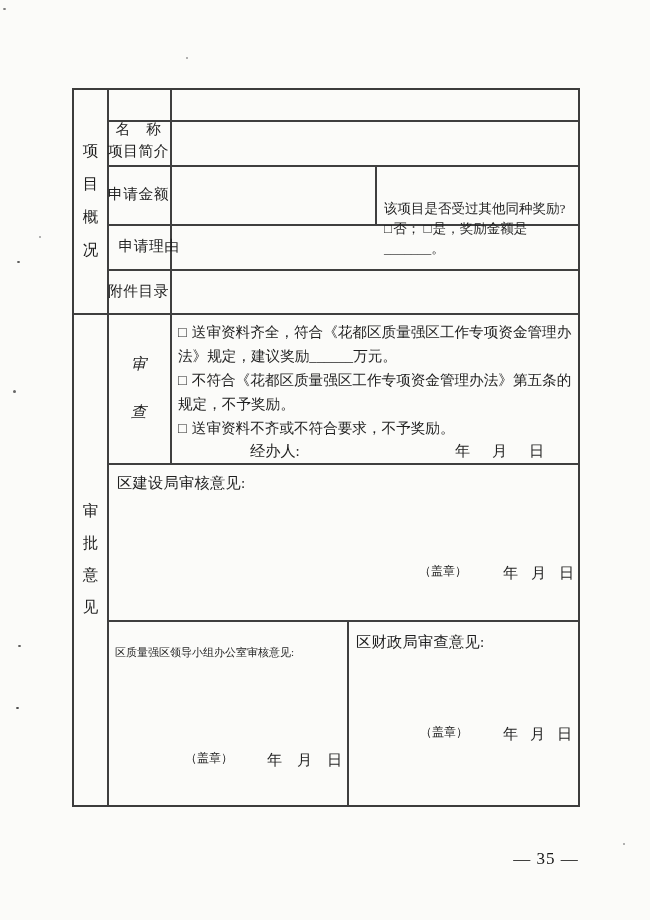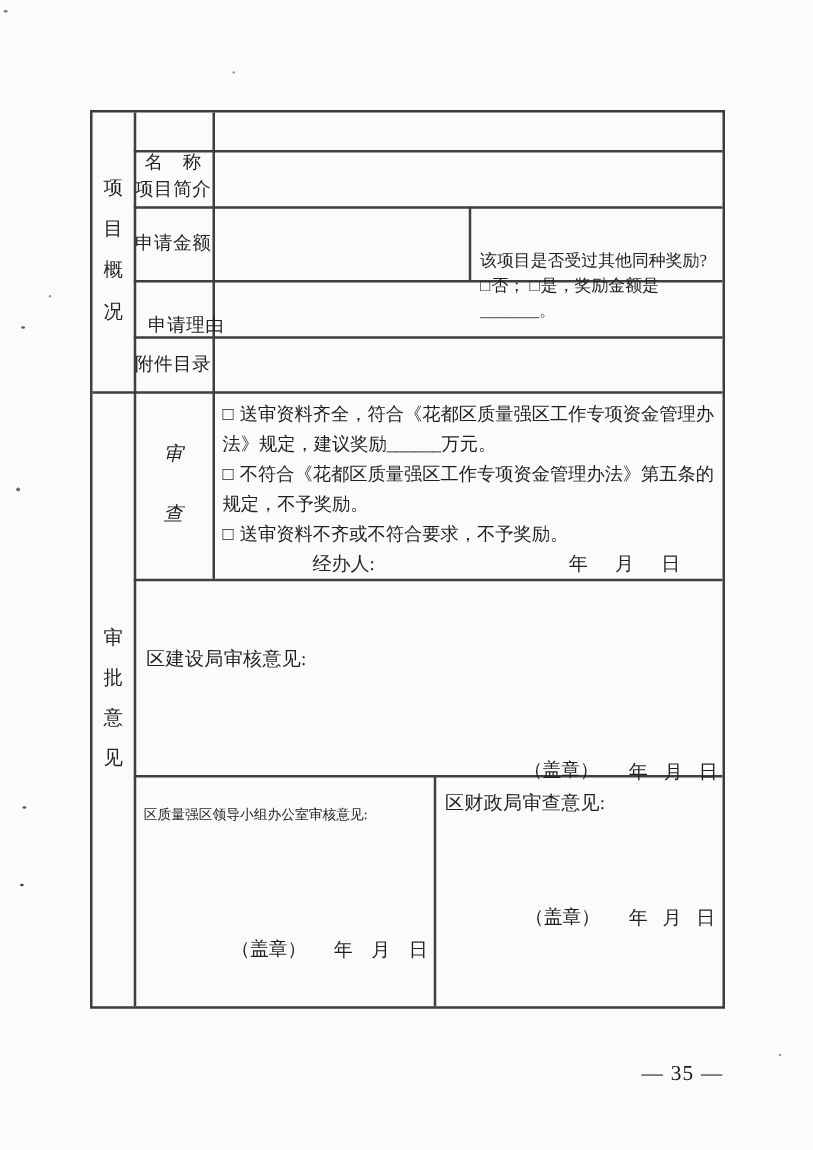--- a/index.html
+++ b/index.html
@@ -30,21 +30,21 @@
 
   .note{font-size:13.5px;line-height:20px;}
 
   .opt-line{font-size:14.6px;line-height:24px;white-space:nowrap;}
   .chk{display:inline-block;margin-right:5px;}
 
   .handler{position:absolute;left:80px;top:128px;font-size:15.2px;text-align:center;}
   .rc-date{position:absolute;left:285px;top:128px;font-size:15.2px;letter-spacing:9px;white-space:nowrap;}
 
   .optitle{font-size:15.2px;letter-spacing:0.3px;}
-  .seal{position:absolute;font-size:15px;white-space:nowrap;}
+  .seal{position:absolute;font-size:12px;white-space:nowrap;}
   .sdate{position:absolute;font-size:15.2px;white-space:nowrap;}
 
   .lg-title{width:238px;line-height:40px;font-size:11px;}
 
   .pageno{
     position:absolute;left:498px;top:849px;width:96px;text-align:center;
     font-size:17px;letter-spacing:1px;color:#161616;
   }
   .speck{position:absolute;border-radius:50%;}
 </style>
@@ -85,21 +85,21 @@
 
     <div class="cell flexc" style="left:33px;top:0;width:63px;height:30px;margin-top:24px;">
       <span class="rowlabel">名　称</span>
     </div>
     <div class="cell flexc" style="left:33px;top:30px;width:63px;height:62px;">
       <span class="rowlabel">项目简介</span>
     </div>
     <div class="cell flexc" style="left:33px;top:75px;width:63px;height:59px;">
       <span class="rowlabel">申请金额</span>
     </div>
-    <div class="cell flexc" style="left:33px;top:134px;width:84px;height:45px;margin-top:14px;">
+    <div class="cell flexc" style="left:33px;top:134px;width:84px;height:45px;">
       <span class="rowlabel">申请理由</span>
     </div>
     <div class="cell flexc" style="left:33px;top:179px;width:63px;height:44px;">
       <span class="rowlabel">附件目录</span>
     </div>
     <div class="cell flexc" style="left:33px;top:223px;width:63px;height:150px;">
       <span class="vert review">审查</span>
     </div>
 
     <div class="cell" style="left:96px;top:0;width:408px;height:30px;"></div>
@@ -125,21 +125,21 @@
         <span class="chk">□</span><span>不符合《花都区质量强区工作专项资金管理办法》第五条的</span>
       </div>
       <div class="opt-line">规定，不予奖励。</div>
       <div class="opt-line">
         <span class="chk">□</span><span>送审资料不齐或不符合要求，不予奖励。</span>
       </div>
       <span class="handler">经办人:</span>
       <span class="rc-date">年 月 日</span>
     </div>
 
-    <div class="cell" style="left:33px;top:373px;width:522px;height:157px;padding:10px 0 0 10px;margin-top:44px;">
+    <div class="cell" style="left:33px;top:373px;width:522px;height:157px;padding:10px 0 0 10px;">
       <div class="optitle">区建设局审核意见:</div>
       <span class="seal" style="left:312px;top:100px;">（盖章）</span>
       <span class="sdate" style="left:396px;top:100px;letter-spacing:4.5px;">年 月 日</span>
     </div>
 
     <div class="cell" style="left:33px;top:530px;width:240px;height:185px;padding:12px 0 0 8px;">
       <div class="lg-title">区质量强区领导小组办公室审核意见:</div>
       <span class="seal" style="left:78px;top:130px;">（盖章）</span>
       <span class="sdate" style="left:160px;top:130px;letter-spacing:5.5px;">年 月 日</span>
     </div>

